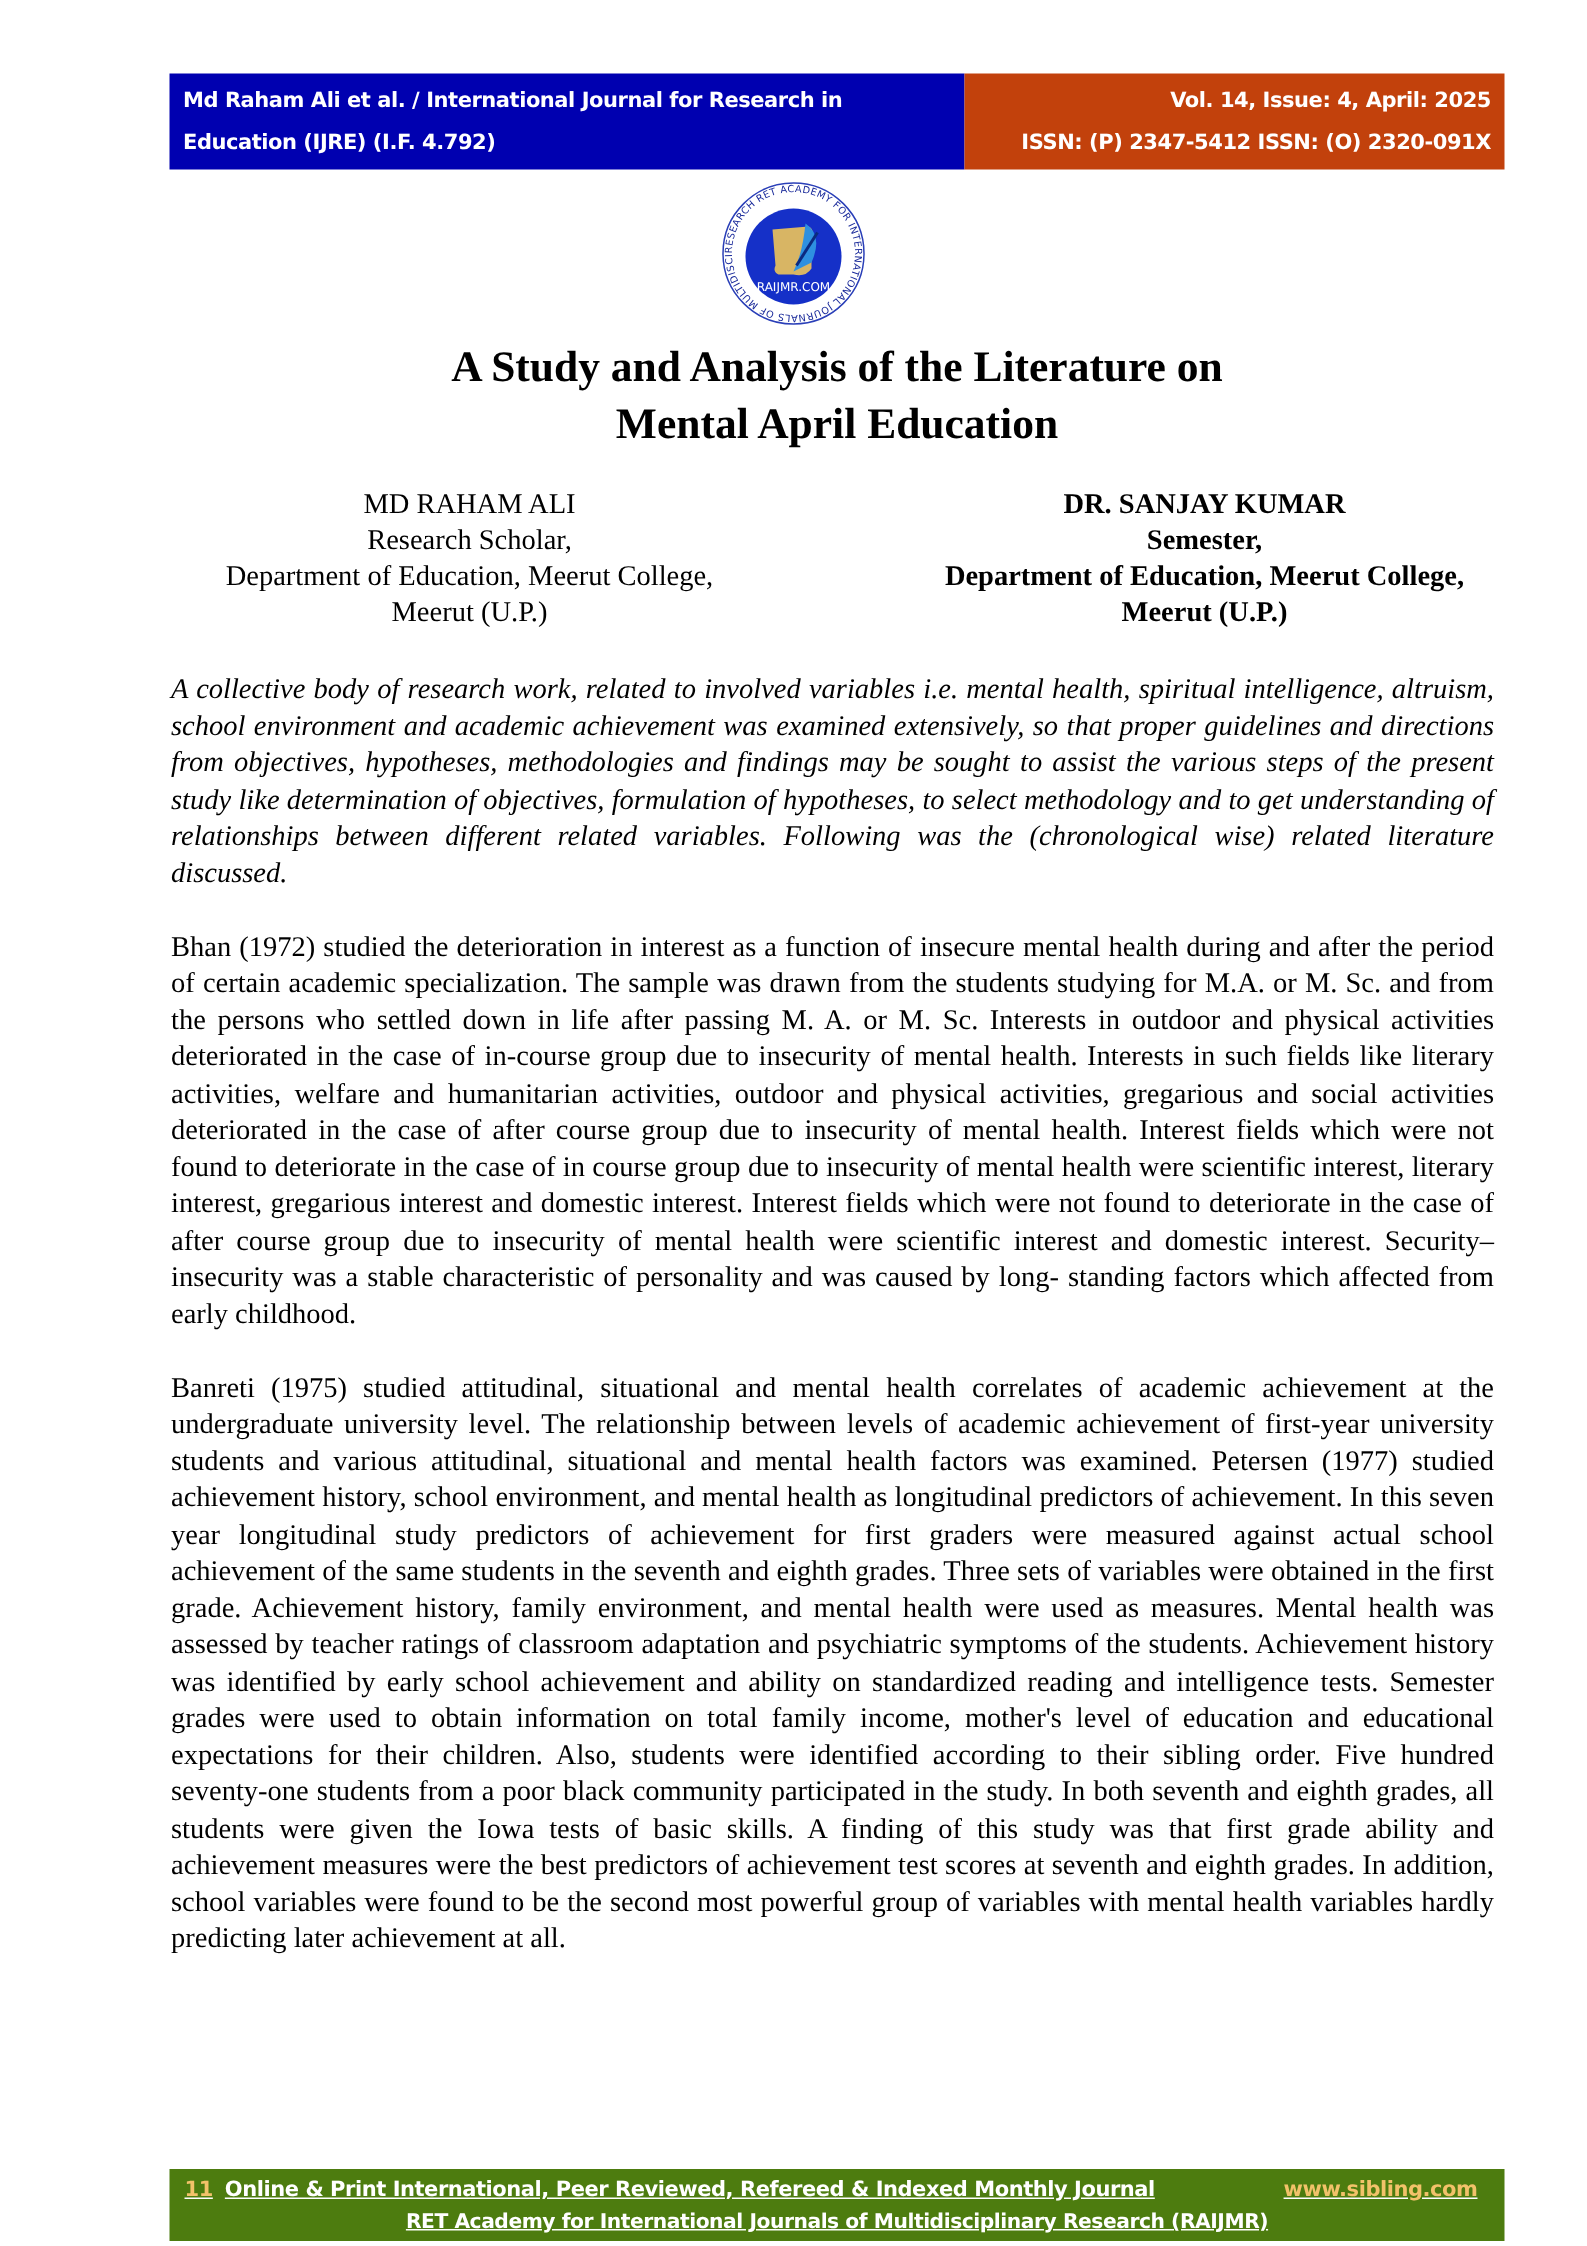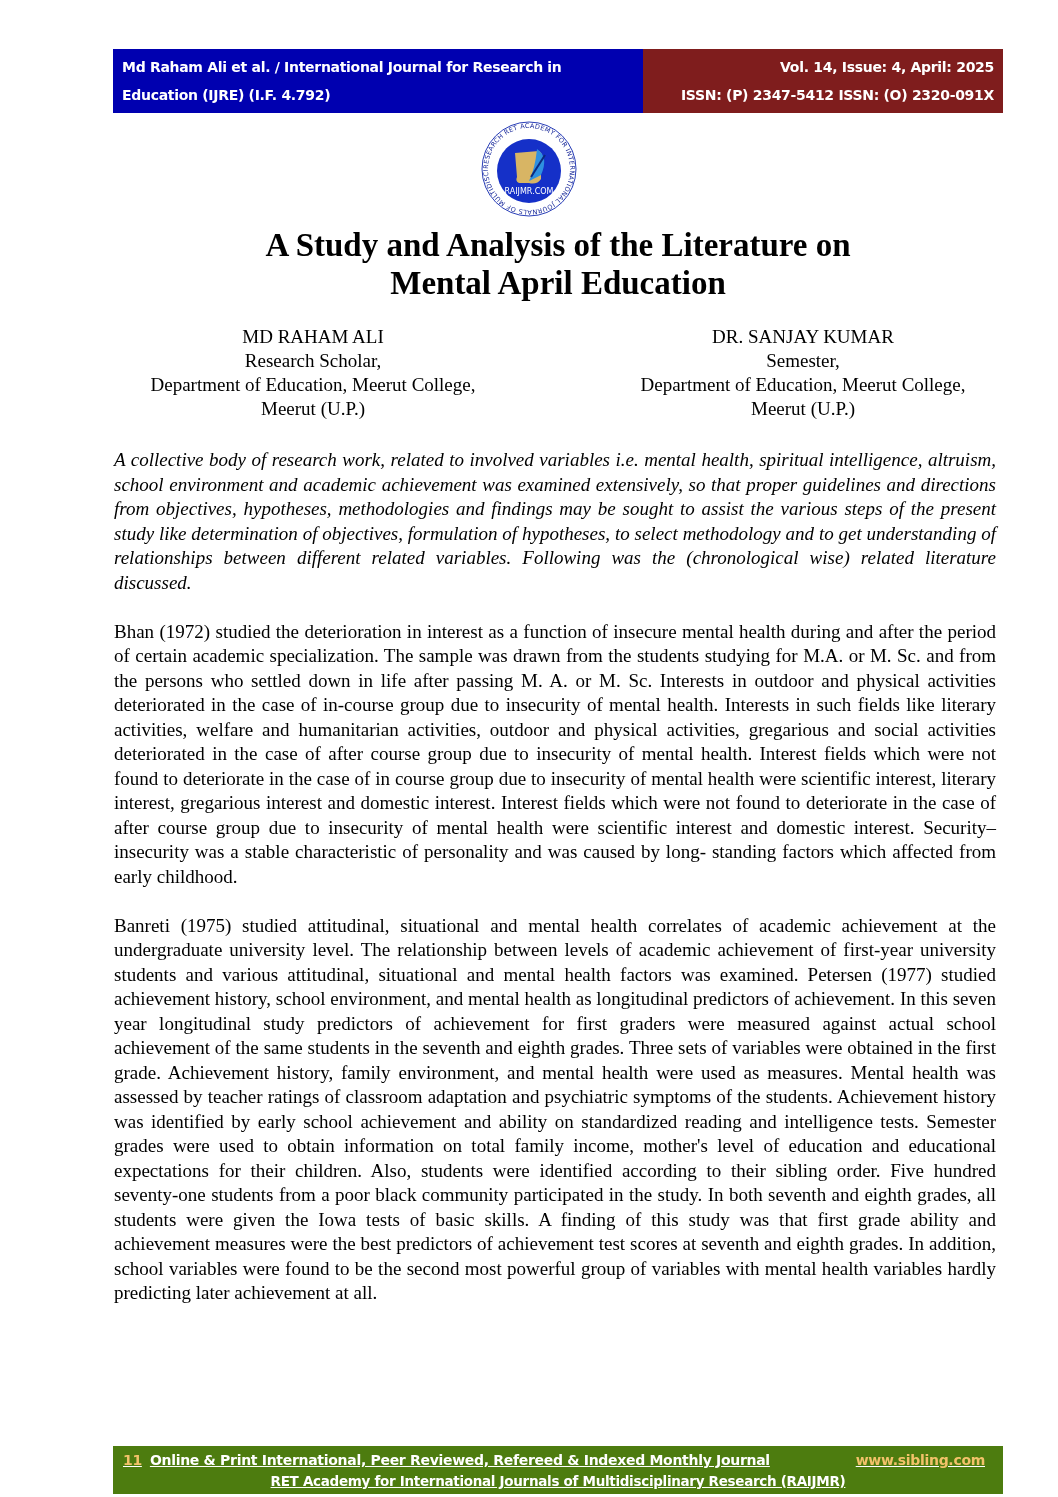--- a/index.html
+++ b/index.html
@@ -1,31 +1,31 @@
 <!DOCTYPE html>
 <html><head>
   <meta charset="utf-8">
   <style>
     html, body { margin: 0; padding: 0; background: #ffffff; }
     body { width: 1058px; height: 1497px; position: relative; overflow: hidden; }
 
     .header-band { position: absolute; left: 113px; top: 49px; width: 890px; height: 64px; display: flex; }
     .header-left { width: 530px; background: #0000b0; color: #fff; font-family: "DejaVu Sans", sans-serif; font-weight: bold; font-size: 14px; line-height: 28px; padding: 4px 0 0 9px; box-sizing: border-box; letter-spacing: -0.3px; }
     .header-left div { white-space: nowrap; }
-    .header-right { flex: 1; background: #7f1d1d; color: #fff; font-family: "DejaVu Sans", sans-serif; font-weight: bold; font-size: 14px; line-height: 28px; text-align: right; padding: 4px 9px 0 0; box-sizing: border-box; letter-spacing: -0.3px; }
+    .header-right { flex: 1; background: #c2410c; color: #fff; font-family: "DejaVu Sans", sans-serif; font-weight: bold; font-size: 14px; line-height: 28px; text-align: right; padding: 4px 9px 0 0; box-sizing: border-box; letter-spacing: -0.3px; }
     .header-right div { white-space: nowrap; }
 
     .logo { position: absolute; left: 479px; top: 119px; width: 100px; height: 100px; }
 
-    .title { position: absolute; left: 113px; top: 226px; width: 890px; text-align: center; font-family: "Liberation Serif", serif; font-weight: bold; font-size: 33px; line-height: 38px; color: #000; }
+    .title { position: absolute; left: 113px; top: 226px; width: 890px; text-align: center; font-family: "Liberation Serif", serif; font-weight: bold; font-size: 29px; line-height: 38px; color: #000; }
 
     .authors { position: absolute; left: 113px; top: 325px; width: 890px; display: flex; justify-content: space-between; font-family: "Liberation Serif", serif; font-size: 19px; line-height: 24px; color: #000; }
     .author { text-align: center; width: 420px; }
     .author.left { margin-left: -10px; }
-    .author.right { margin-right: -10px; }
+    .author.right { margin-right: -10px; font-weight: bold; }
 
     .body-text { position: absolute; left: 114px; top: 448px; width: 882px; font-family: "Liberation Serif", serif; font-size: 19px; line-height: 24.5px; color: #000; }
     .heading { font-weight: bold; }
     .abstract { font-style: italic; text-align: justify; text-align-last: left; }
     .para { text-align: justify; text-align-last: left; }
     .gap { height: 24.5px; }
 
     .footer-band { position: absolute; left: 113px; top: 1446px; width: 890px; height: 48px; background: #4d7c0f; font-family: "DejaVu Sans", sans-serif; font-weight: bold; font-size: 14px; color: #fff; letter-spacing: -0.3px; text-decoration: underline; }
     .footer-row1 { display: flex; justify-content: space-between; padding: 3px 18px 0 10px; line-height: 22px; white-space: nowrap; }
     .footer-row1 .page-num { color: #f2c26a; margin-right: 8px; }

